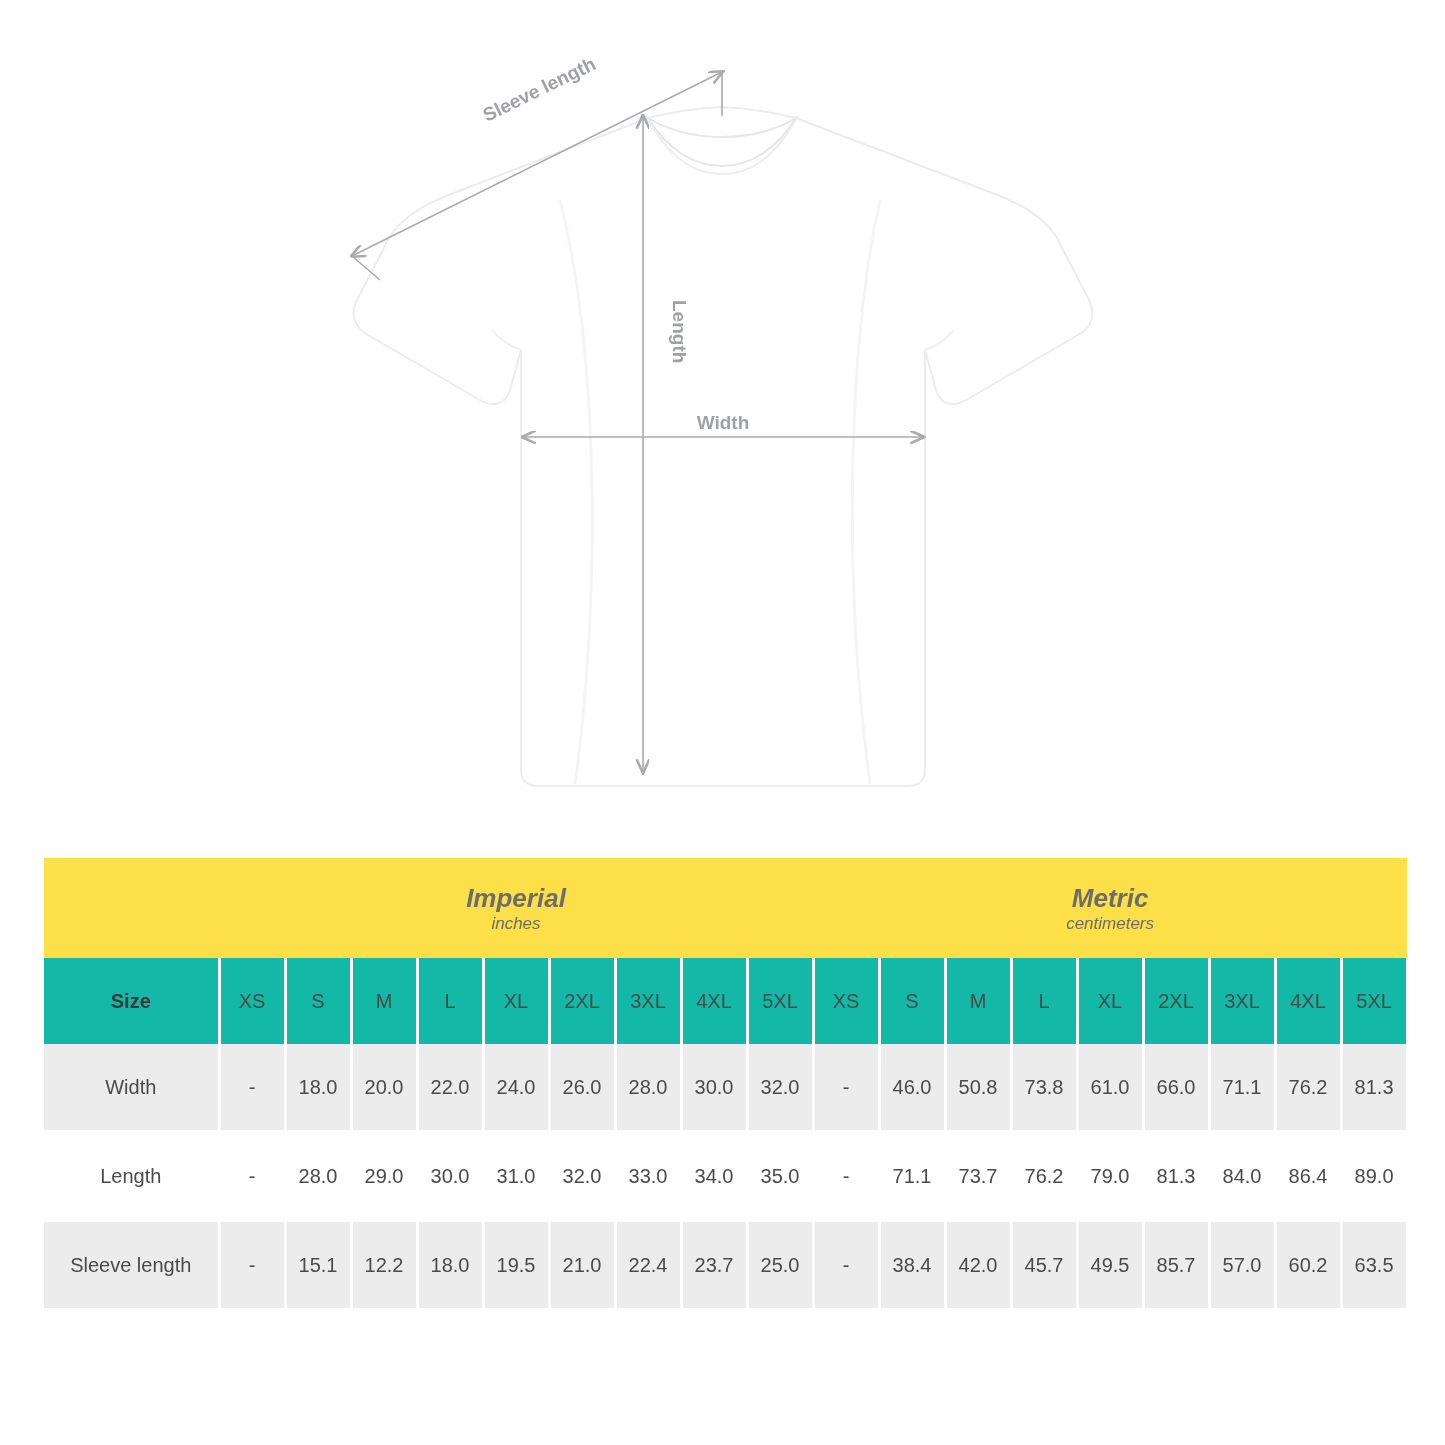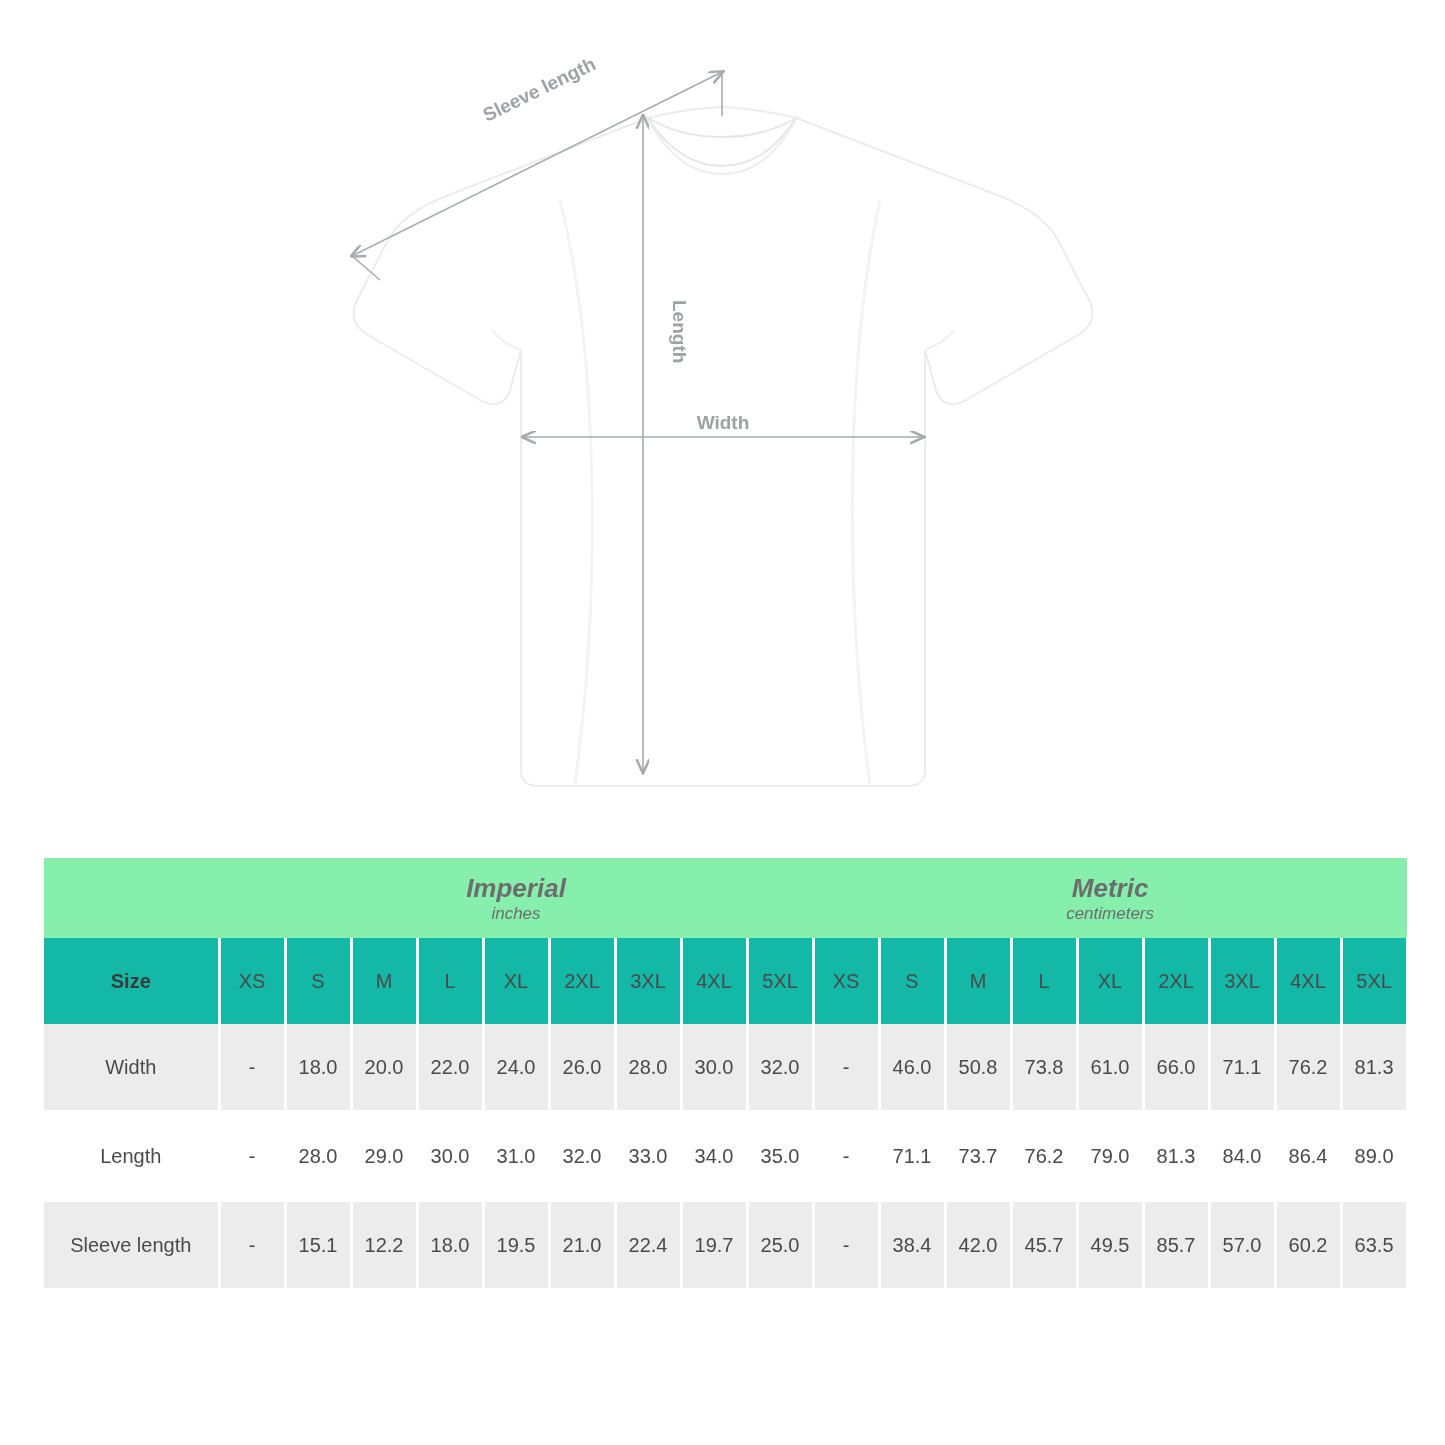--- a/index.html
+++ b/index.html
@@ -56,22 +56,22 @@
     width: 1357px;
     border-collapse: collapse;
     table-layout: fixed;
   }
   table.size-table td, table.size-table th {
     text-align: center;
     vertical-align: middle;
     font-weight: normal;
   }
   .unit-header td {
-    background: #86efac;
-    height: 80px;
+    background: #fde047;
+    height: 100px;
     padding: 0;
   }
   .unit-name {
     font-size: 26px;
     font-style: italic;
     font-weight: bold;
     color: #6d6d6d;
   }
   .unit-sub {
     font-size: 17px;
@@ -264,21 +264,21 @@
 
         <tr class="row-data row-shade">
           <td class="lbl rowlabel">Sleeve length</td>
           <td>-</td>
           <td>15.1</td>
           <td>12.2</td>
           <td>18.0</td>
           <td>19.5</td>
           <td>21.0</td>
           <td>22.4</td>
-          <td>19.7</td>
+          <td>23.7</td>
           <td>25.0</td>
           <td>-</td>
           <td>38.4</td>
           <td>42.0</td>
           <td>45.7</td>
           <td>49.5</td>
           <td>85.7</td>
           <td>57.0</td>
           <td>60.2</td>
           <td>63.5</td>

